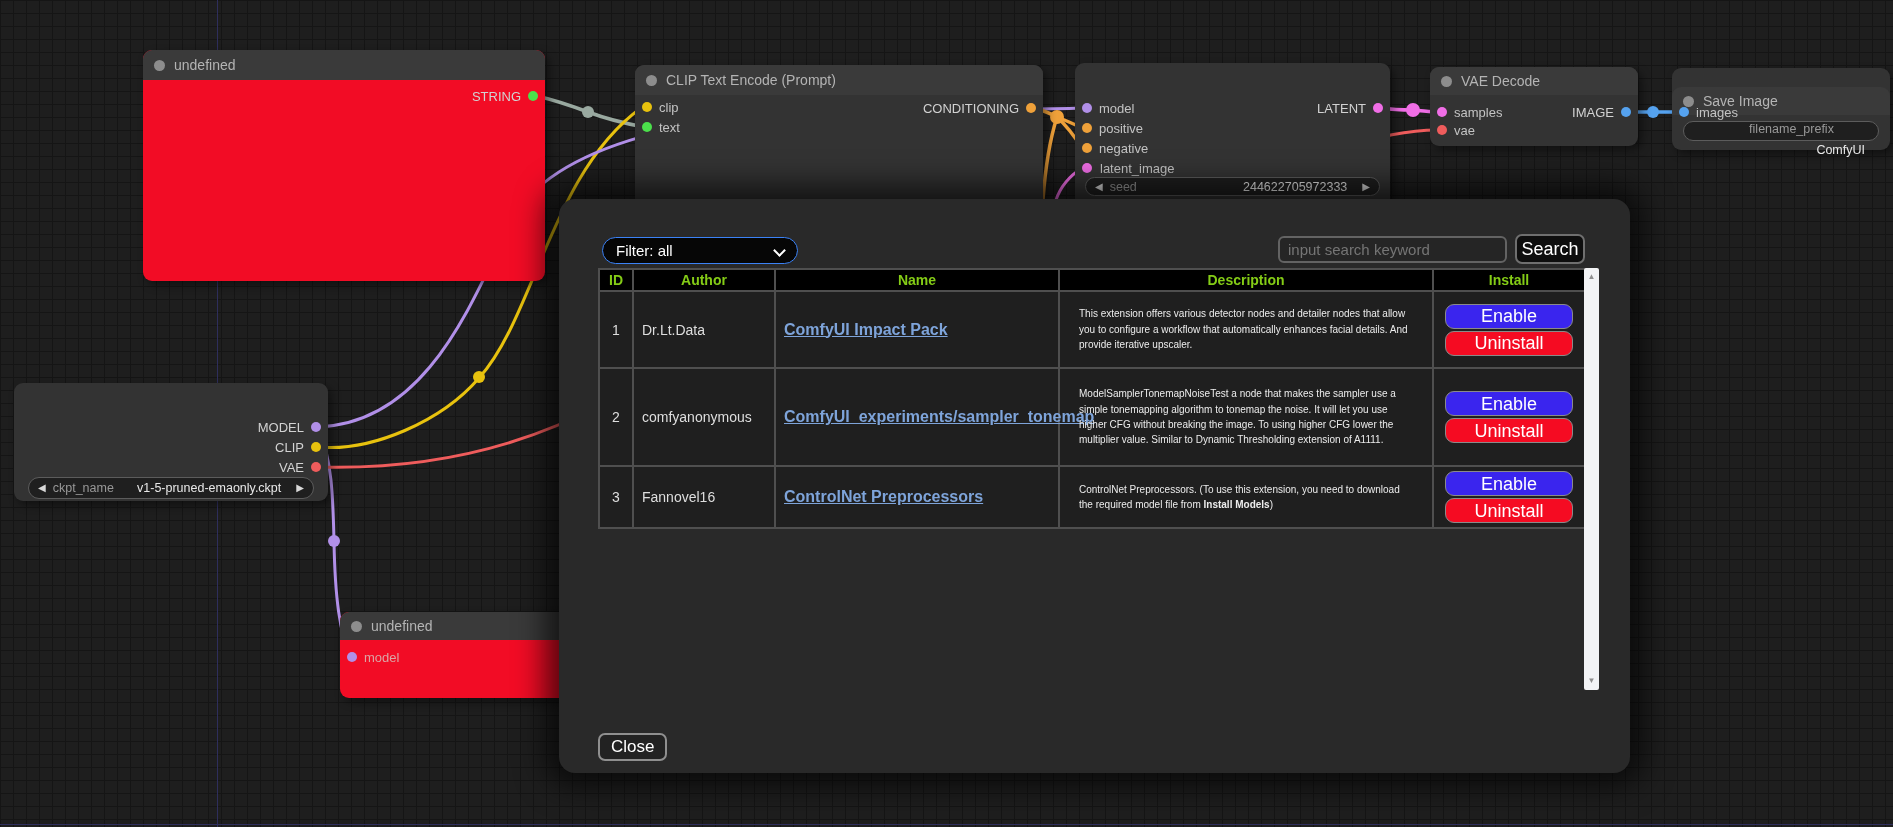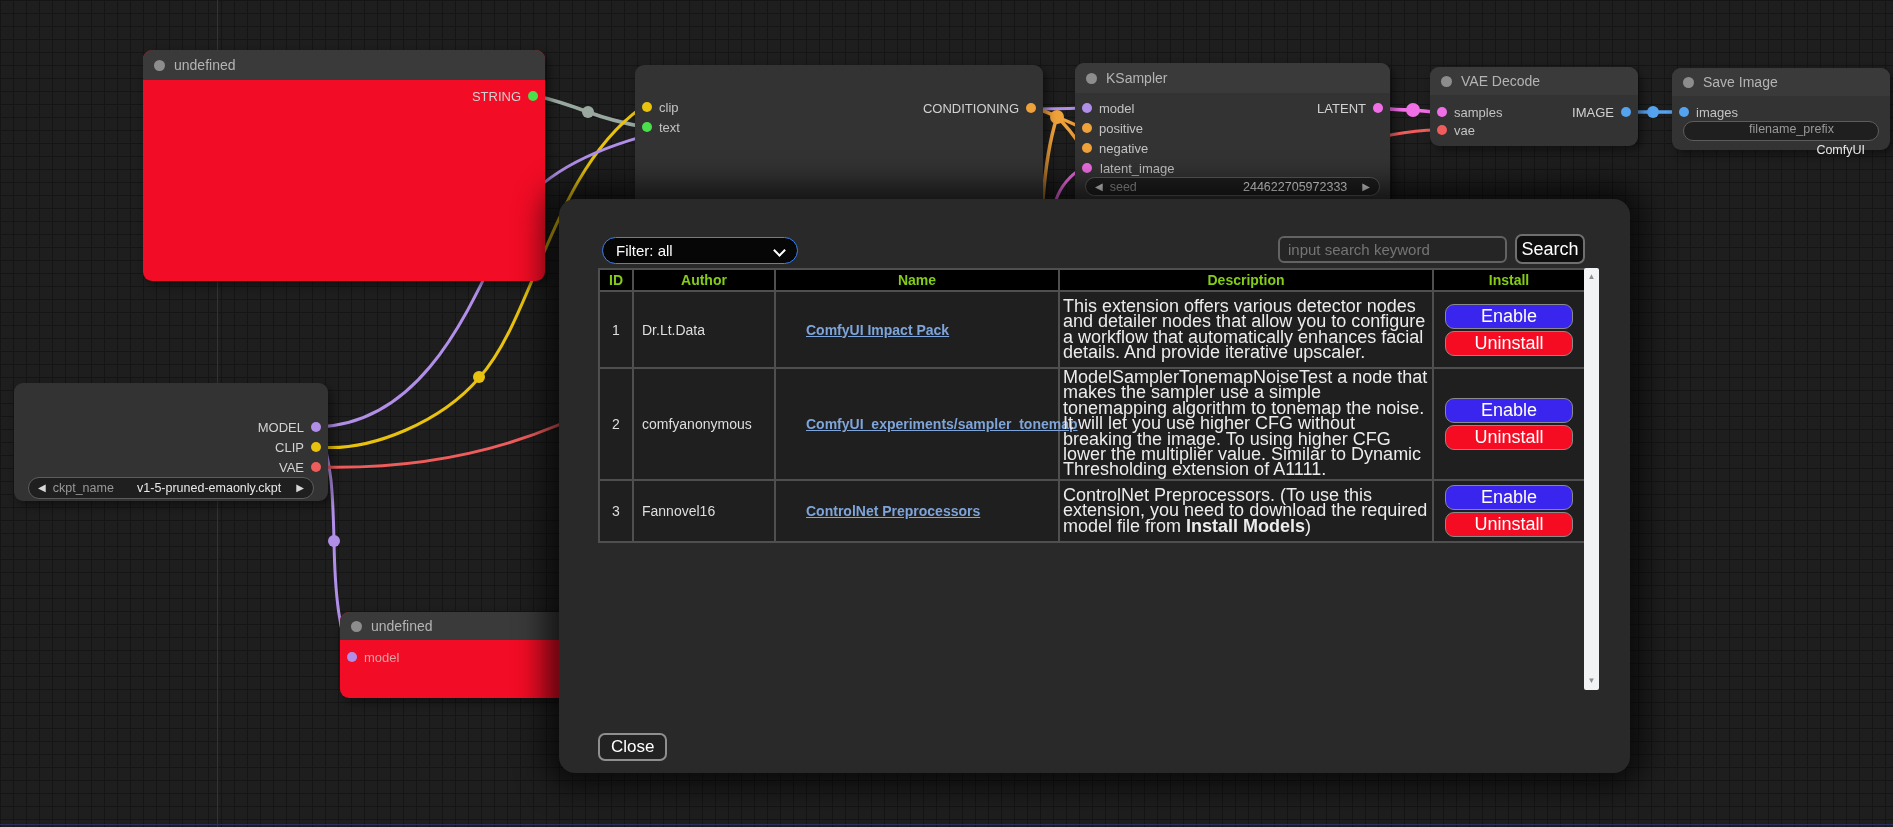--- a/index.html
+++ b/index.html
@@ -56,23 +56,23 @@
     font-size:18px;padding:0;font-family:"Liberation Sans",sans-serif;}
   .tablewrap{position:absolute;left:39px;top:69px;width:986px;}
   table{border-collapse:collapse;table-layout:fixed;width:986px;}
   th,td{border:2px solid #4f4f4f;box-sizing:border-box;}
   thead tr{height:22px;}
   th{background:#000;color:#84cc16;font-size:14px;font-weight:bold;padding:0;}
   td{background:#1f1f1f;color:#dedede;font-size:14px;}
   td.c-id{text-align:center;}
   td.c-author{padding-left:8px;}
   td.c-name{padding-left:8px;}
-  td.c-desc{font-size:18px;line-height:15.4px;color:#ececec;padding:1px 3px;}
+  td.c-desc{font-size:10px;line-height:15.4px;color:#ececec;padding:1px 19px;}
   td.c-install{text-align:center;padding:2px 0;}
-  .extlink{font-weight:bold;text-decoration:underline;font-size:14px;cursor:pointer;margin-left:22px;}
+  .extlink{font-weight:bold;text-decoration:underline;font-size:16px;cursor:pointer;}
   .rowbtn{display:block;width:128px;height:25px;margin:2px auto;border-radius:9px;
     border:1px solid #8a8a8a;color:#fff;font-size:18px;line-height:22px;padding:0;
     font-family:"Liberation Sans",sans-serif;}
   .vscroll{position:absolute;left:1025px;top:69px;width:15px;height:422px;
     background:#f2f3f5;border-radius:2px;}
   .sarr{position:absolute;left:0;width:100%;text-align:center;color:#8f8f8f;
     font-size:8px;line-height:14px;}
   .sarr.up{top:2px;} .sarr.down{bottom:2px;}
   .close-btn{position:absolute;left:39px;top:534px;height:28px;background:#222;
     border:2px solid #8f8f8f;border-radius:7px;color:#fff;font-size:17px;
@@ -108,38 +108,38 @@
         <div class="nhead" style="height: 30px;">
           <span class="ndot"></span>
           <span class="ntitle">undefined</span>
         </div>
         <div class="slot out" style="top: 38px;">
           <span class="slabel">STRING</span>
           <span class="sdot" style="background: rgb(75, 224, 75);"></span>
         </div>
       </div>
       <div class="node" style="left: 635px; top: 65px; width: 408px; height: 146px;">
+        <div class="nhead" style="height: 30px;">
+          <span class="ndot"></span>
+          <span class="ntitle">CLIP Text Encode (Prompt)</span>
+        </div>
         <div class="slot in" style="top: 34px;">
           <span class="sdot" style="background: rgb(232, 194, 14);"></span>
           <span class="slabel">clip</span>
         </div>
         <div class="slot in" style="top: 54px;">
           <span class="sdot" style="background: rgb(75, 224, 75);"></span>
           <span class="slabel">text</span>
         </div>
         <div class="slot out" style="top: 35px;">
           <span class="slabel">CONDITIONING</span>
           <span class="sdot" style="background: rgb(239, 161, 58);"></span>
         </div>
       </div>
       <div class="node" style="left: 1075px; top: 63px; width: 315px; height: 147px;">
-        <div class="nhead" style="height: 30px;">
-          <span class="ndot"></span>
-          <span class="ntitle">KSampler</span>
-        </div>
         <div class="slot in" style="top: 37px;">
           <span class="sdot" style="background: rgb(177, 143, 232);"></span>
           <span class="slabel">model</span>
         </div>
         <div class="slot in" style="top: 57px;">
           <span class="sdot" style="background: rgb(239, 161, 58);"></span>
           <span class="slabel">positive</span>
         </div>
         <div class="slot in" style="top: 77px;">
           <span class="sdot" style="background: rgb(239, 161, 58);"></span>
@@ -172,21 +172,21 @@
         <div class="slot in" style="top: 55px;">
           <span class="sdot" style="background: rgb(239, 92, 92);"></span>
           <span class="slabel">vae</span>
         </div>
         <div class="slot out" style="top: 37px;">
           <span class="slabel">IMAGE</span>
           <span class="sdot" style="background: rgb(85, 162, 239);"></span>
         </div>
       </div>
       <div class="node" style="left: 1672px; top: 68px; width: 218px; height: 82px;">
-        <div class="nhead" style="height: 28px;">
+        <div class="nhead" style="height: 28px; margin-top: 19px;">
           <span class="ndot"></span>
           <span class="ntitle">Save Image</span>
         </div>
         <div class="slot in" style="top: 36px;">
           <span class="sdot" style="background: rgb(85, 162, 239);"></span>
           <span class="slabel">images</span>
         </div>
         <div class="widget noarrows" style="top: 53px; height: 20px; left: 11px; right: 11px; flex-direction: column;">
           <span class="wlabel">filename_prefix</span>
           <span class="wvalue">ComfyUI</span>

